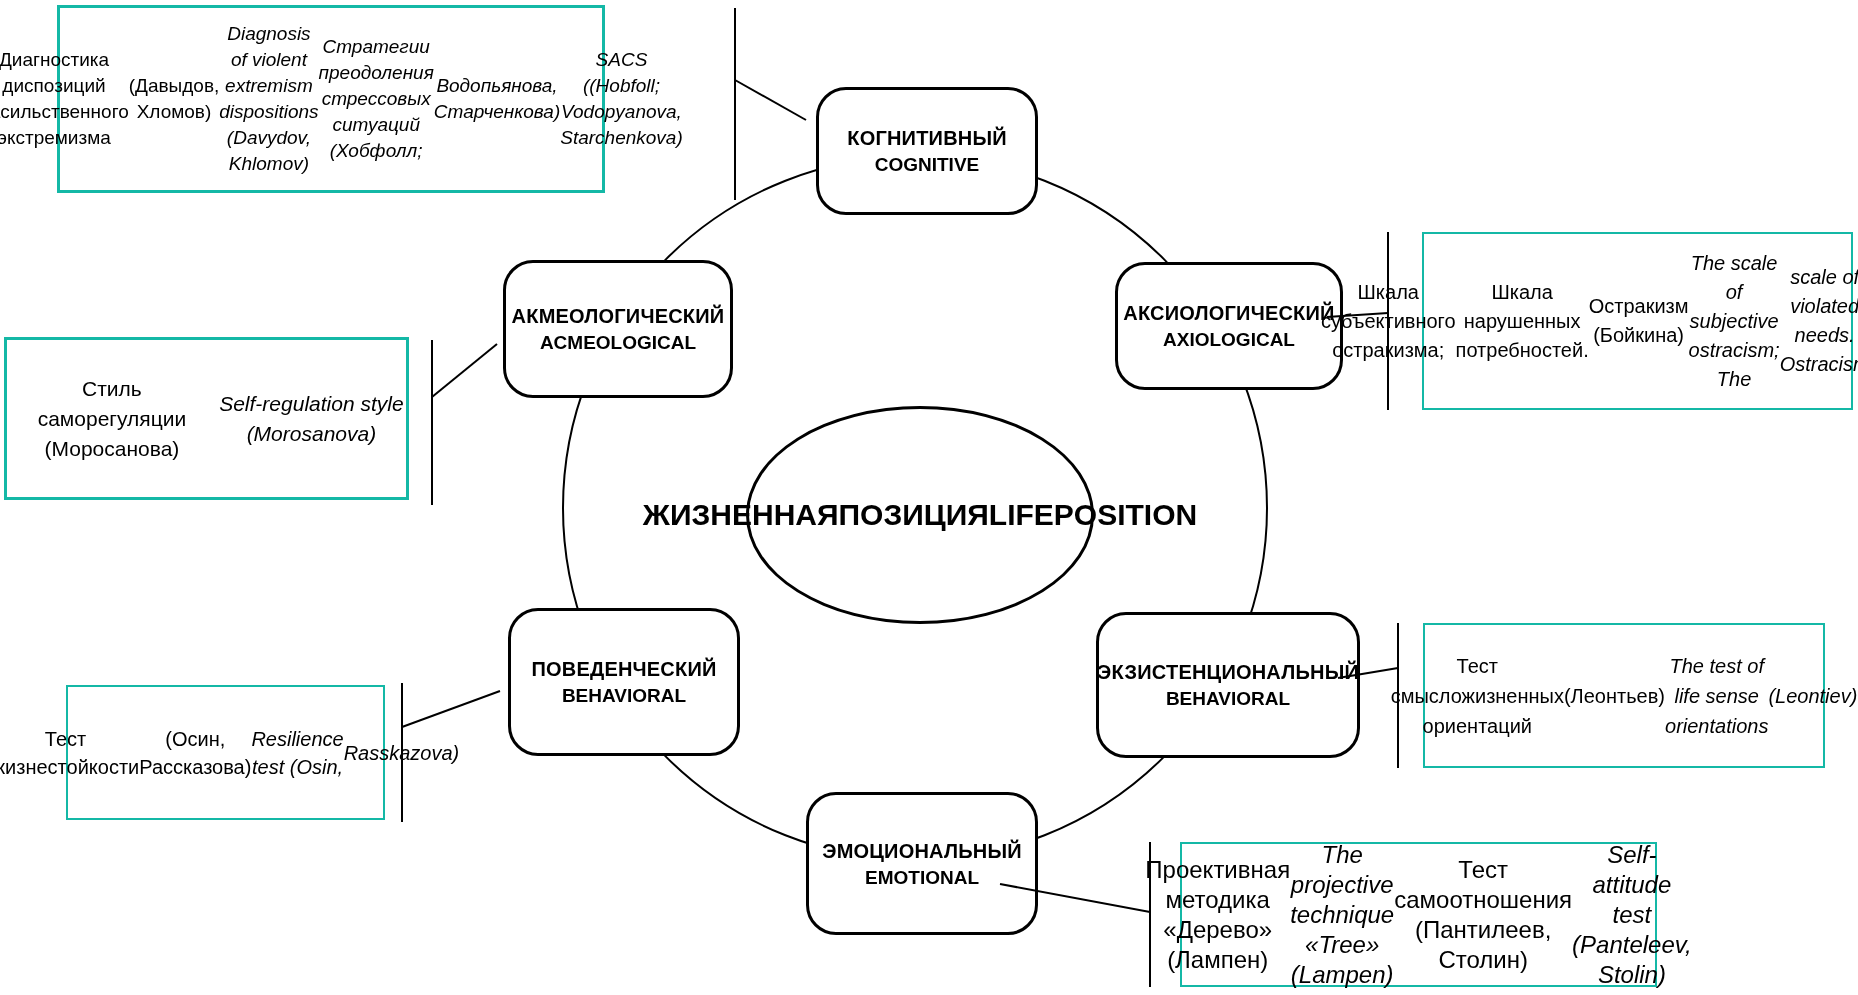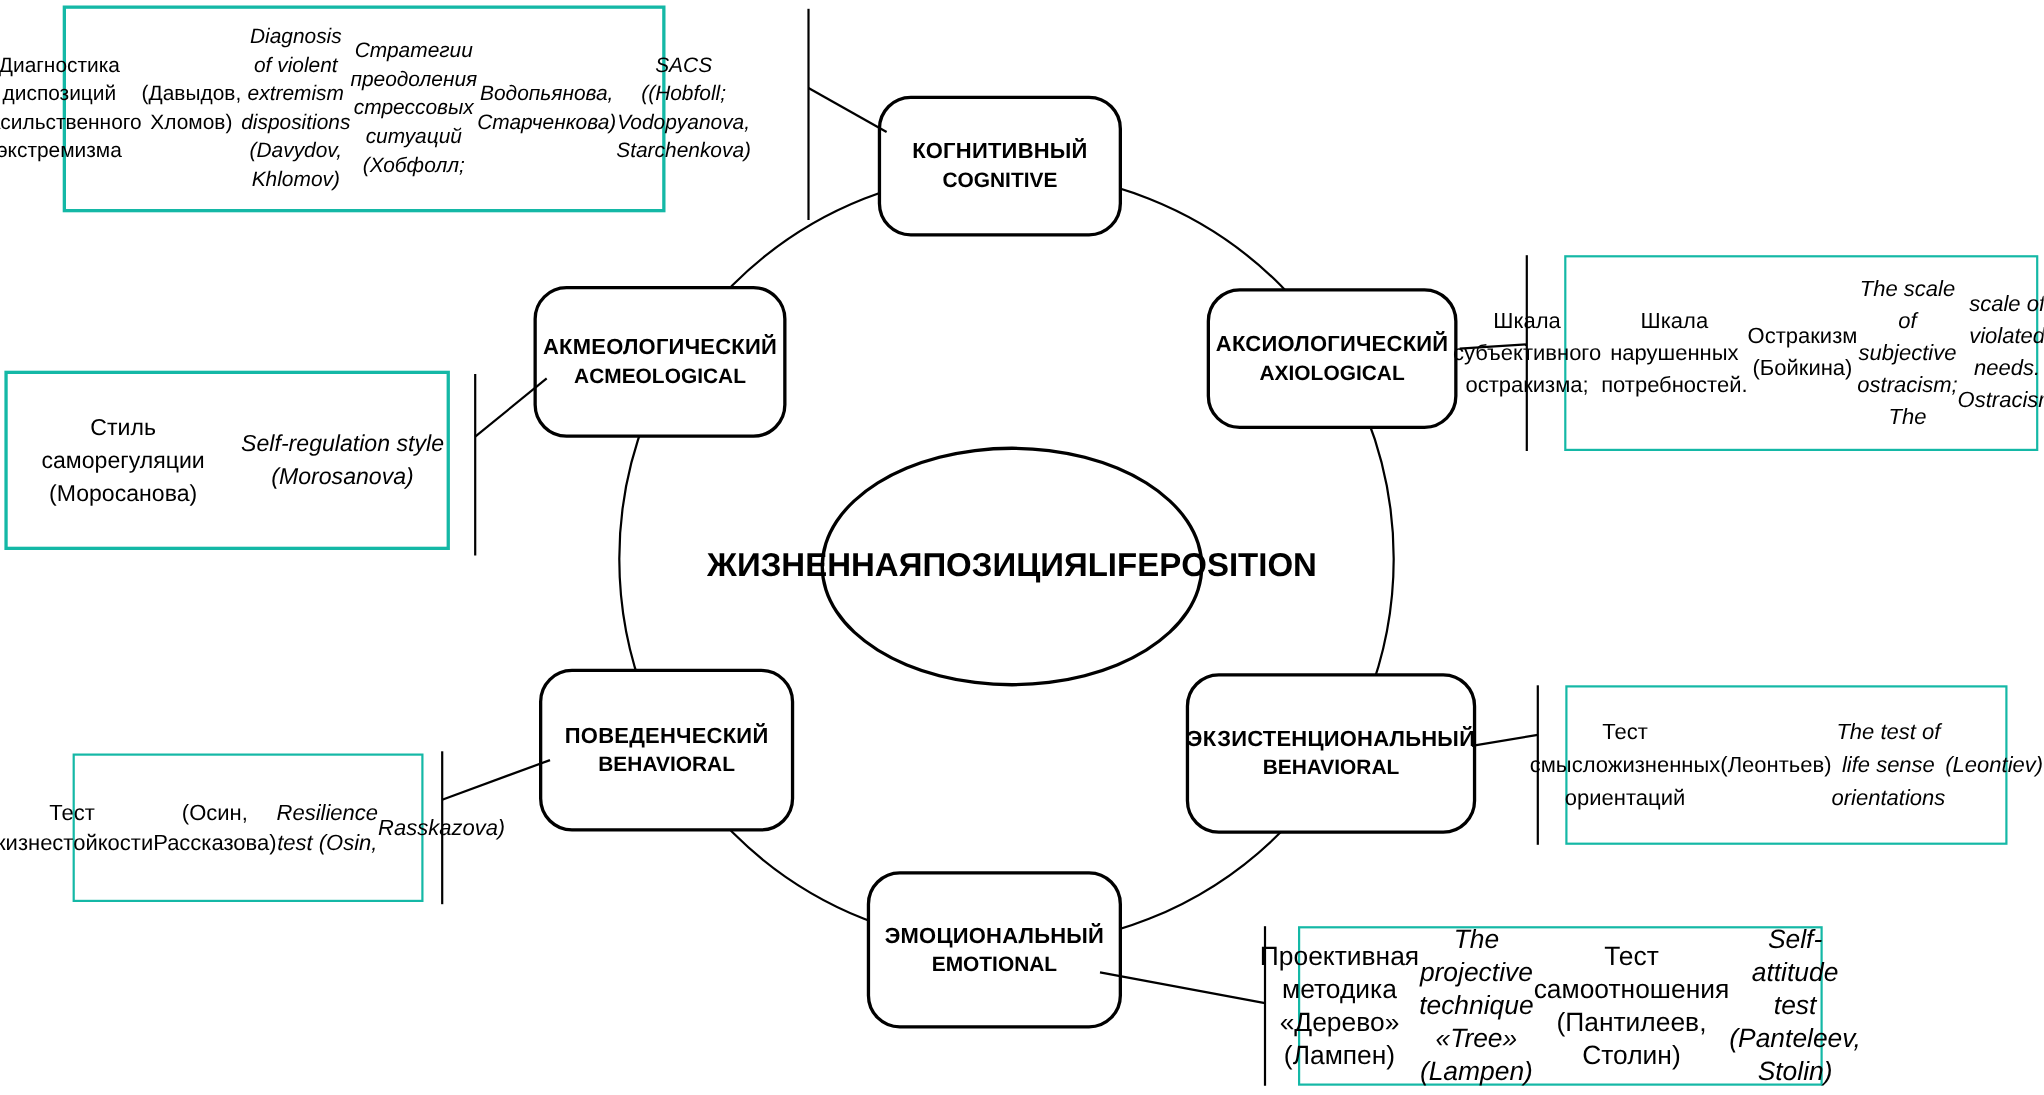--- a/index.html
+++ b/index.html
@@ -9,20 +9,21 @@
   }
   svg.underlay, svg.overlay { position:absolute; left:0; top:0; width:1858px; height:995px; }
   svg.overlay { pointer-events:none; z-index:3; }
   svg.underlay { z-index:0; }
 
   .node {
     position:absolute; box-sizing:border-box; background:#ffffff;
     border:3px solid #000; border-radius:30px; z-index:1;
     display:flex; flex-direction:column; align-items:center; justify-content:center;
     text-align:center;
+    margin-left:18px;
   }
   .node-ru { font-weight:bold; font-size:20px; line-height:27px; letter-spacing:0.2px; white-space:nowrap; }
   .node-en { font-weight:bold; font-size:19px; line-height:25px; white-space:nowrap; }
 
   #node-cognitive    { left:798px;  top:87px;  width:222px; height:128px; }
   #node-acmeological { left:485px;  top:260px; width:230px; height:138px; }
   #node-axiological  { left:1097px; top:262px; width:228px; height:128px; }
   #node-behavioral   { left:490px;  top:608px; width:232px; height:148px; }
   #node-existential  { left:1078px; top:612px; width:264px; height:146px; }
   #node-emotional    { left:788px;  top:792px; width:232px; height:143px; }

